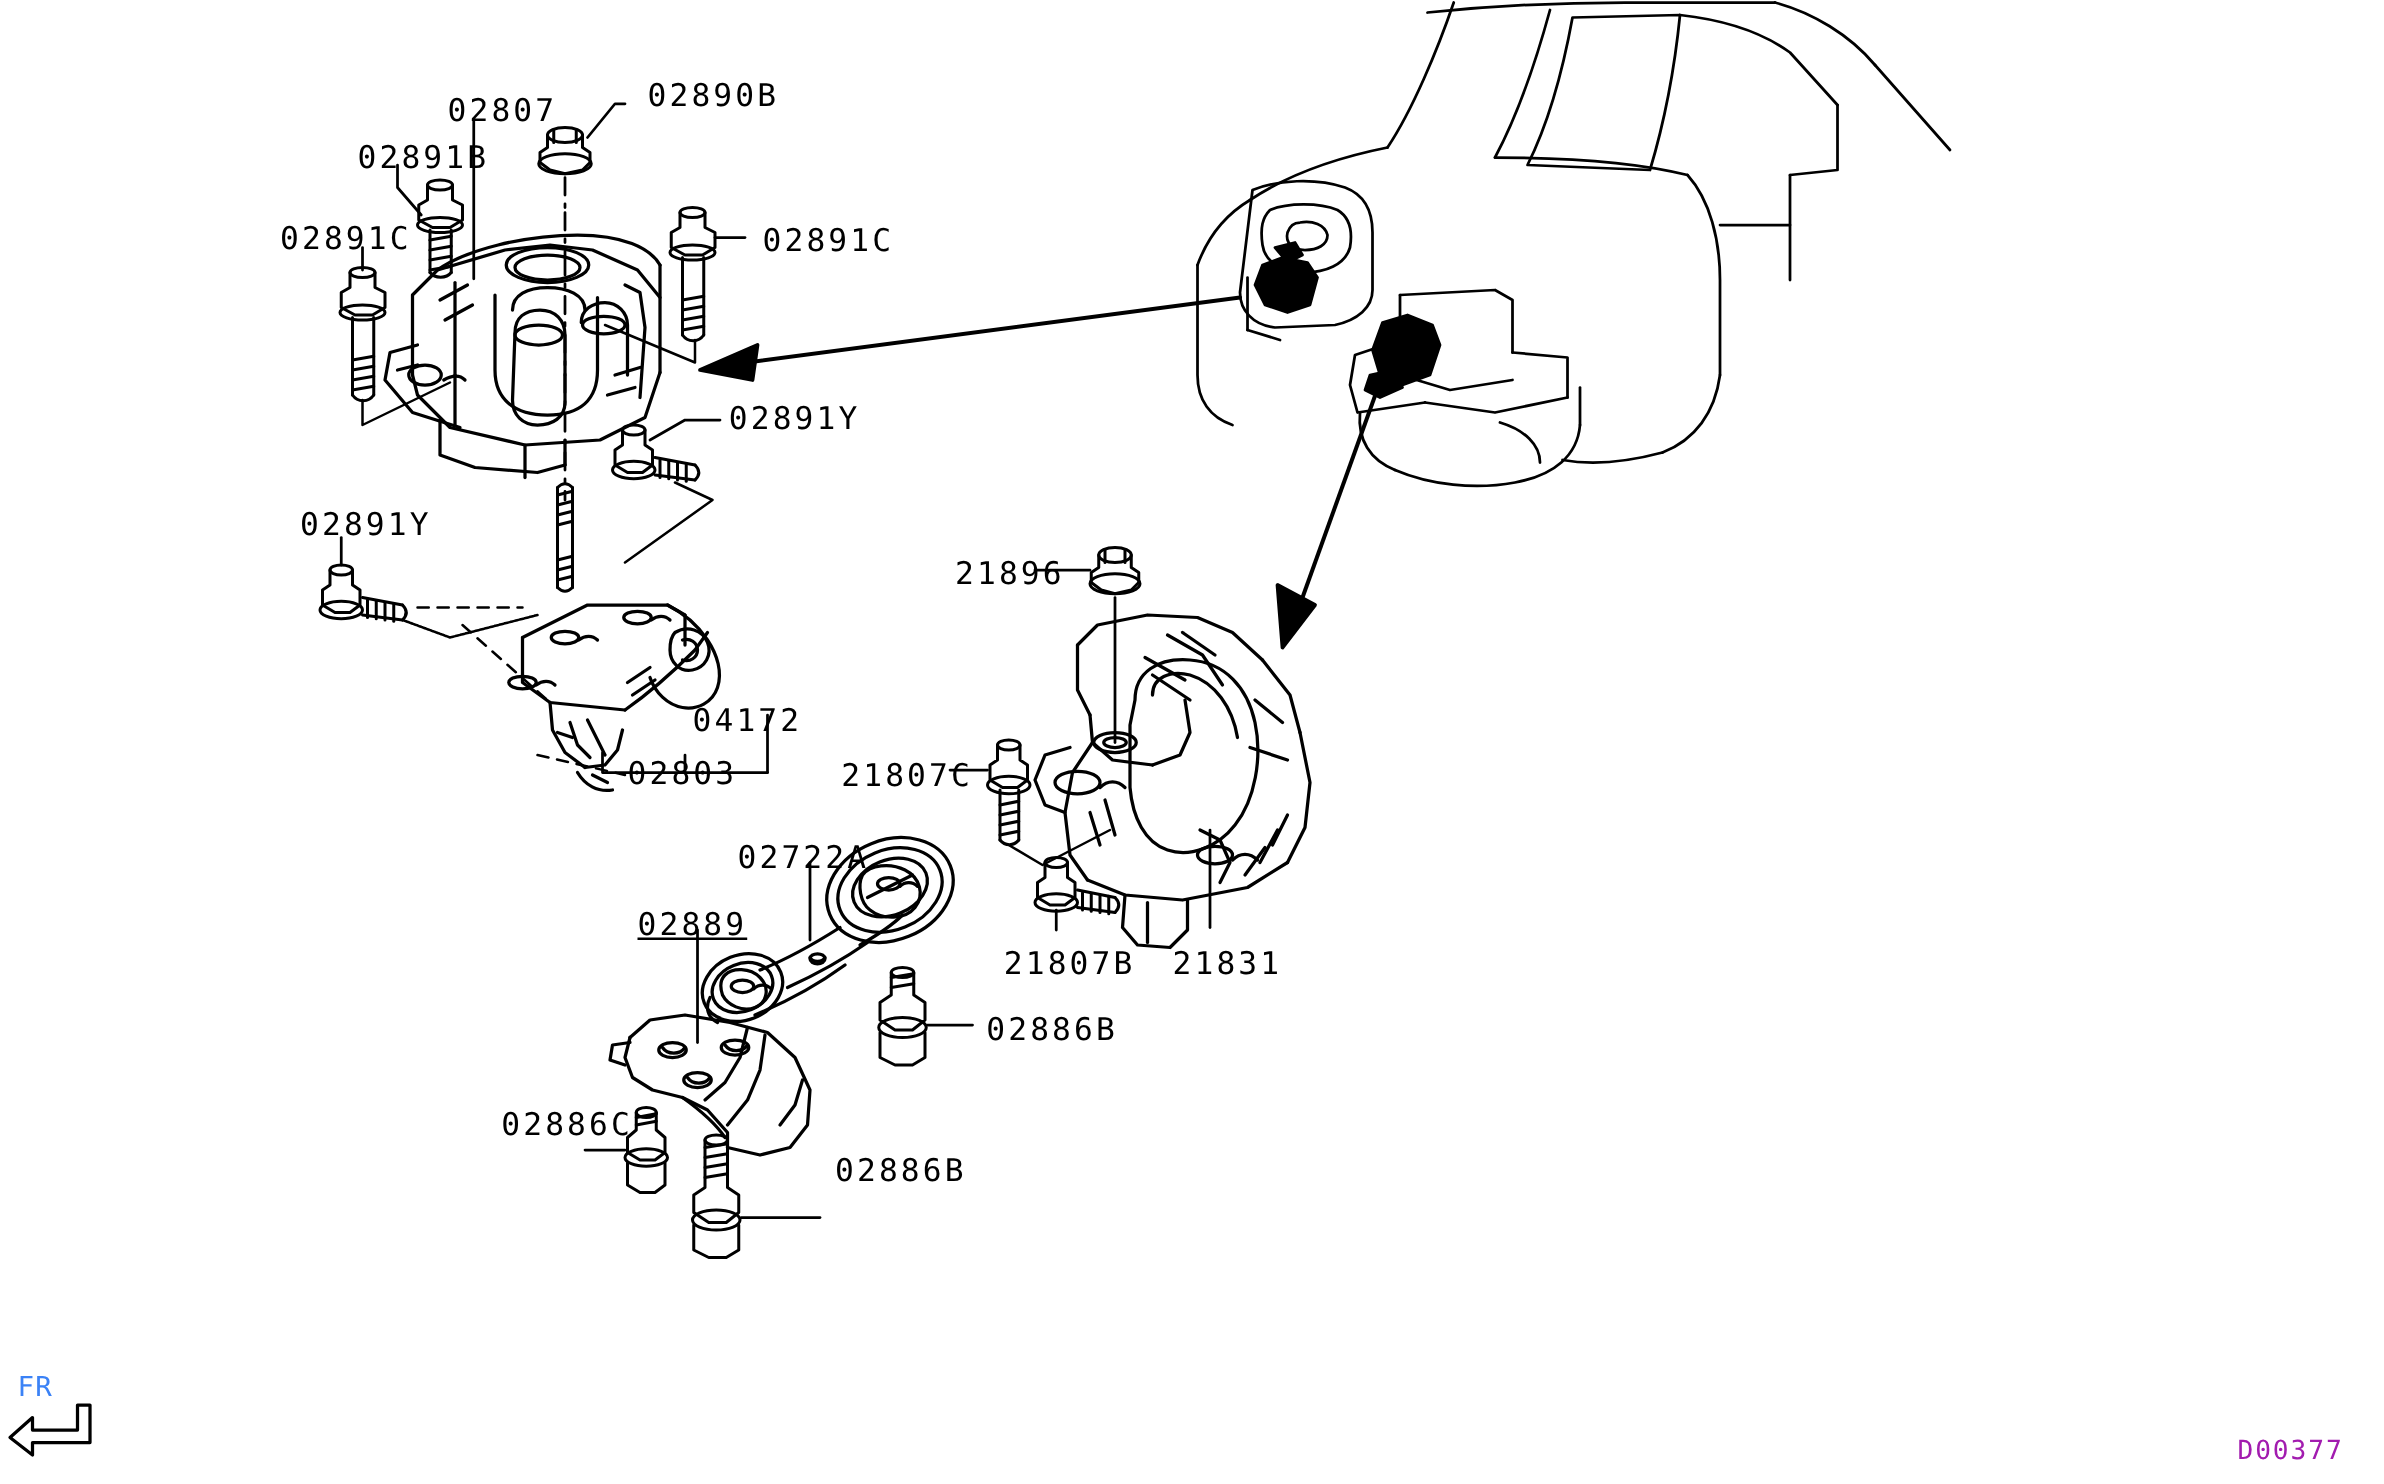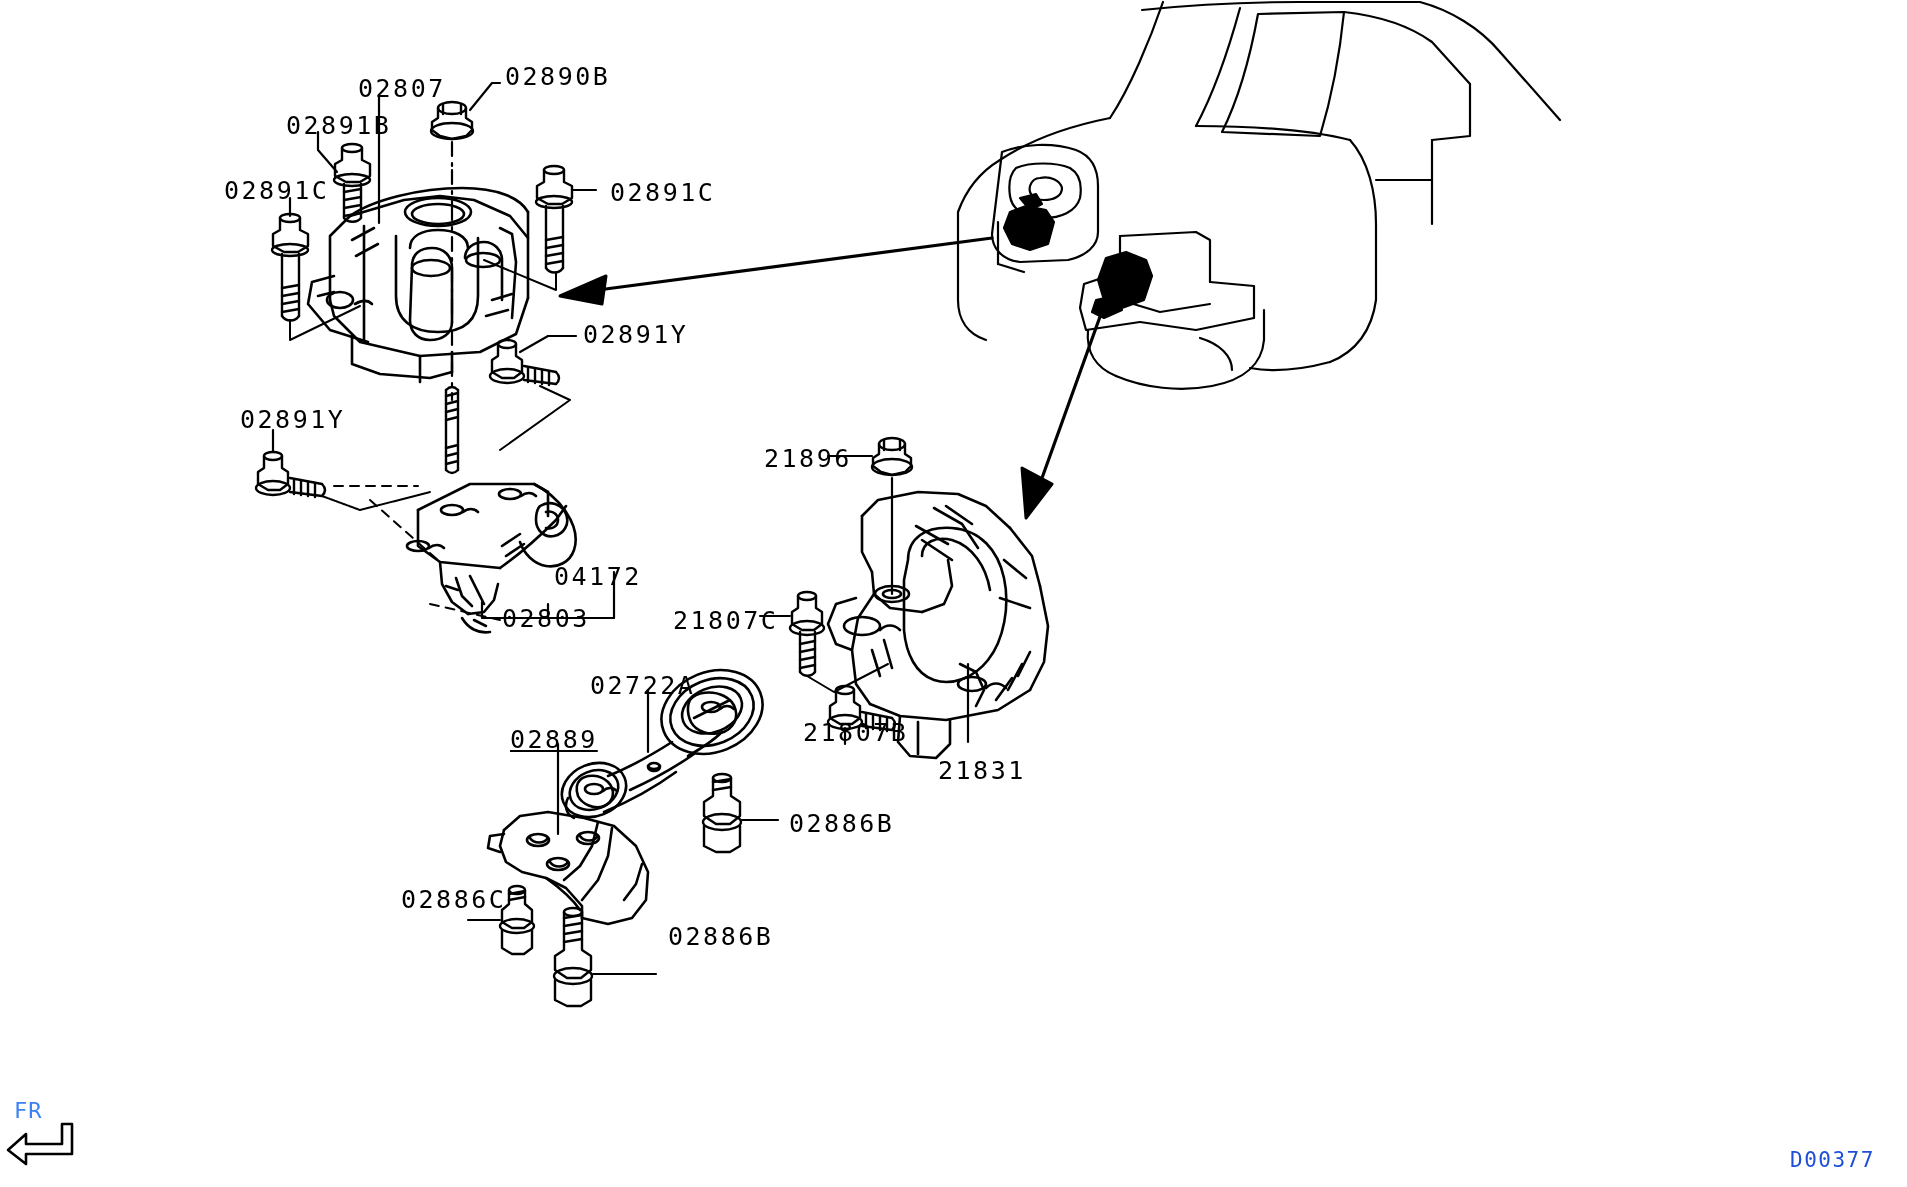--- a/index.html
+++ b/index.html
@@ -6,21 +6,21 @@
   body{width:1907px;height:1187px;position:relative;overflow:hidden;
        font-family:"DejaVu Sans Mono","Liberation Mono",monospace;}
   #stage{position:absolute;left:0;top:0;width:1723px;height:1187px;}
   svg{position:absolute;left:0;top:0;}
   .lbl{position:absolute;font-family:"DejaVu Sans Mono","Liberation Mono",monospace;
        font-size:25px;letter-spacing:2.5px;color:#000;white-space:nowrap;
        line-height:1;font-weight:400;}
   .fr{position:absolute;font-family:"DejaVu Sans Mono","Liberation Mono",monospace;
       font-size:22px;letter-spacing:1px;color:#3b82f6;}
   .dno{position:absolute;font-family:"DejaVu Sans Mono","Liberation Mono",monospace;
-       font-size:21px;letter-spacing:1.5px;color:#1d4ed8;}
+       font-size:21px;letter-spacing:1.5px;color:#a21caf;}
 </style>
 </head>
 <body>
 
 <div id="stage">
 
 <svg width="1907" height="1187" viewBox="0 0 1907 1187" fill="none" stroke="#000" stroke-width="2.4" stroke-linecap="round" stroke-linejoin="round">
 
   <g stroke-width="2.2">
 
@@ -494,31 +494,31 @@
     <path d="M593 974 L656 974"></path>
   </g>
 
   <g stroke-width="2.6">
     <path d="M62 1124 L62 1144 L26 1144 L26 1134 L8 1150 L26 1164 L26 1154
              L72 1154 L72 1124 Z" fill="none"></path>
   </g>
 </svg>
 
 <div class="lbl" style="left:358px;top:76px;">02807</div>
-<div class="lbl" style="left:505px;top:64px;">02890B</div>
+<div class="lbl" style="left:518px;top:64px;">02890B</div>
 <div class="lbl" style="left:286px;top:113px;text-align:center;">02891B</div>
 <div class="lbl" style="left:610px;top:180px;">02891C</div>
 <div class="lbl" style="left:224px;top:178px;">02891C</div>
 <div class="lbl" style="left:583px;top:322px;">02891Y</div>
 <div class="lbl" style="left:240px;top:407px;">02891Y</div>
 <div class="lbl" style="left:554px;top:564px;">04172</div>
 <div class="lbl" style="left:502px;top:606px;">02803</div>
 <div class="lbl" style="left:764px;top:446px;">21896</div>
 <div class="lbl" style="left:673px;top:608px;">21807C</div>
-<div class="lbl" style="left:803px;top:720px;">21807B</div>
+<div class="lbl" style="left:803px;top:758px;">21807B</div>
 <div class="lbl" style="left:938px;top:758px;">21831</div>
 <div class="lbl" style="left:590px;top:673px;">02722A</div>
 <div class="lbl" style="left:510px;top:727px;text-decoration:underline;">02889</div>
 <div class="lbl" style="left:789px;top:811px;">02886B</div>
 <div class="lbl" style="left:381px;top:887px;margin-left:20px;">02886C</div>
 <div class="lbl" style="left:668px;top:924px;">02886B</div>
 
 <div class="fr" style="left:14px;top:1098px;">FR</div>
 
 <div class="dno" style="left:1790px;top:1148px;">D00377</div>

